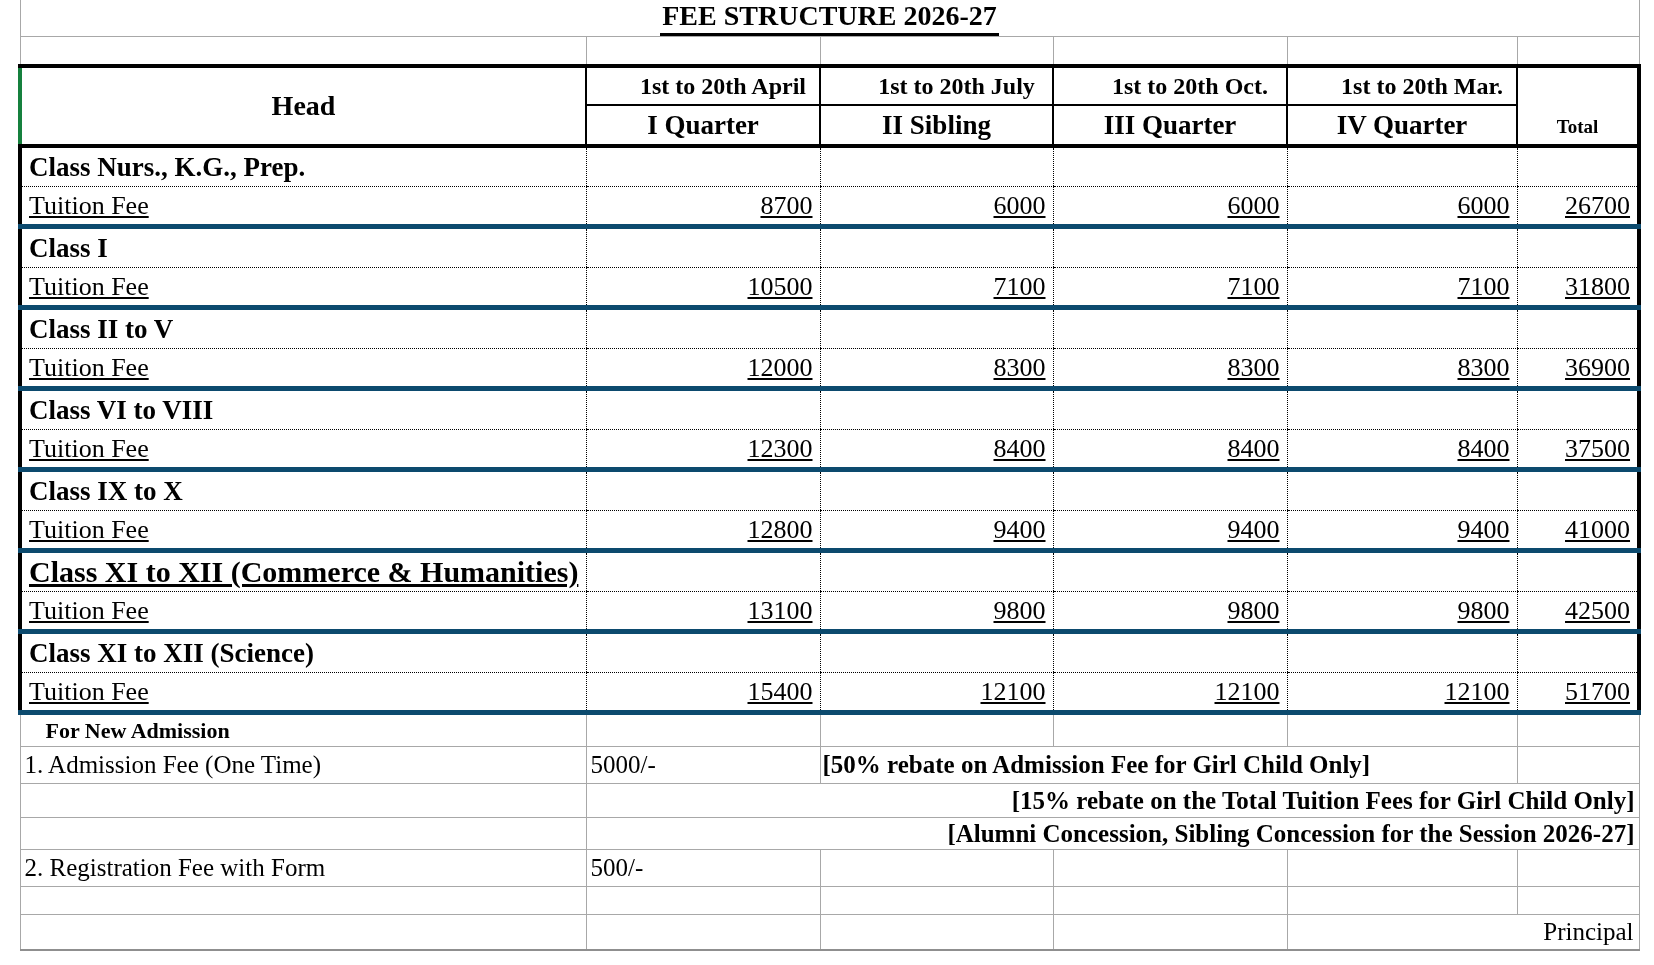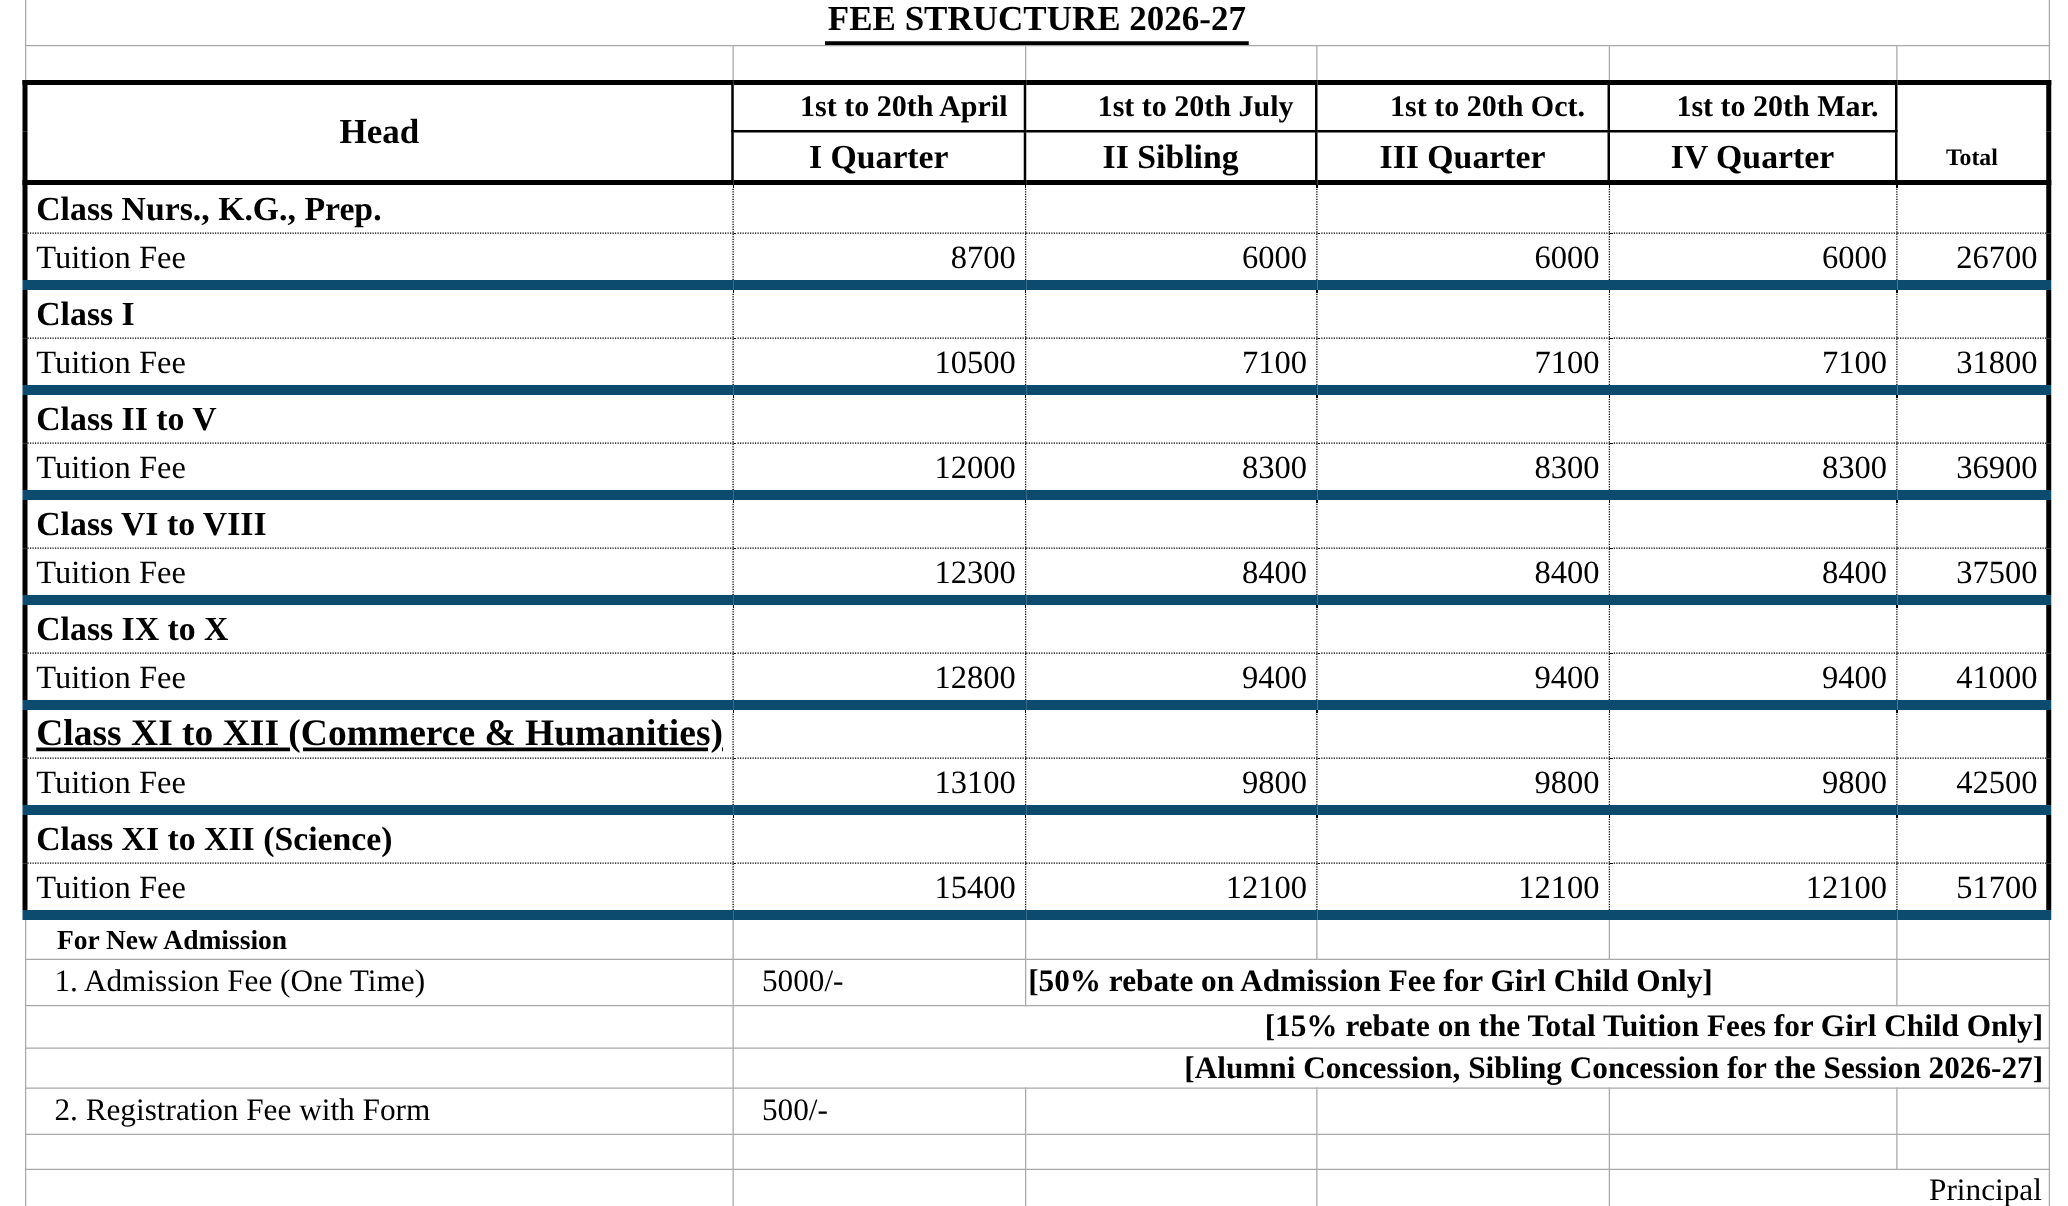--- a/index.html
+++ b/index.html
@@ -19,50 +19,50 @@
 
   
   .t-spacer td{height:27px;border-left:1px solid #a8a8a8;border-right:1px solid #a8a8a8;}
 
   
   .t-h1 td{height:36px;}
   .t-h2 td{height:38px;}
   .hcell{border:2px solid #000;font-weight:bold;text-align:center;}
   .period{font-size:24px;}
   .quarter{font-size:27px;}
-  .headcol{border-left:4px solid #000000;border-top:4px solid #000;border-bottom:4px solid #000;
+  .headcol{border-left:4px solid #15803d;border-top:4px solid #000;border-bottom:4px solid #000;
            font-weight:bold;font-size:28px;text-align:center;}
   .totalcol{border-right:4px solid #000;border-top:4px solid #000;border-bottom:4px solid #000;
             font-weight:bold;font-size:19px;text-align:center;vertical-align:bottom;padding-bottom:6px;}
   .top4{border-top:4px solid #000;padding-left:40px;}
   .bot4{border-bottom:4px solid #000;}
 
   
   .class-row td{height:38px;border-top:4px solid #000;border-bottom:1px dotted #000;}
-  .fee-row td{height:37px;border-bottom:8px solid #0c4a6e;}
+  .fee-row td{height:37px;border-bottom:5px solid #0c4a6e;text-decoration:underline;}
   .class-row td + td, .fee-row td + td{border-left:1px dotted #000;}
   .class-row td:first-child, .fee-row td:first-child{border-left:4px solid #000;padding-left:7px;}
   .class-row td:last-child, .fee-row td:last-child{border-right:4px solid #000;}
   .cname{font-weight:bold;font-size:27px;}
   .cname.small{font-size:30px;text-decoration:underline;}
   .flabel{font-size:26px;}
   .num{font-size:26px;text-align:right;padding-right:7px;}
 
   
   .gray td{border:1px solid #a8a8a8;}
   .t-newadm td{height:31px;}
   .t-adm td{height:36px;}
   .t-reb td{height:33px;}
   .t-alu td{height:31px;}
   .t-reg td{height:36px;}
   .t-emp td{height:27px;}
   .t-pri td{height:34px;}
   .lastrow td{border-bottom:2px solid #8f8f8f;}
   .secthead{font-weight:bold;font-size:22px;padding-left:25px;}
-  .plain{font-size:25px;padding-left:23px;}
+  .plain{font-size:25px;padding-left:4px;}
   .boldnote-l{font-weight:bold;font-size:25px;text-align:left;padding-left:2px;}
   .boldnote-r{font-weight:bold;font-size:25px;text-align:right;padding-right:4px;}
   .plain-r{font-size:25px;text-align:right;padding-right:5px;}
 </style>
 </head>
 <body>
 
 <div id="canvas">
  <div id="sheet">
   <table>

